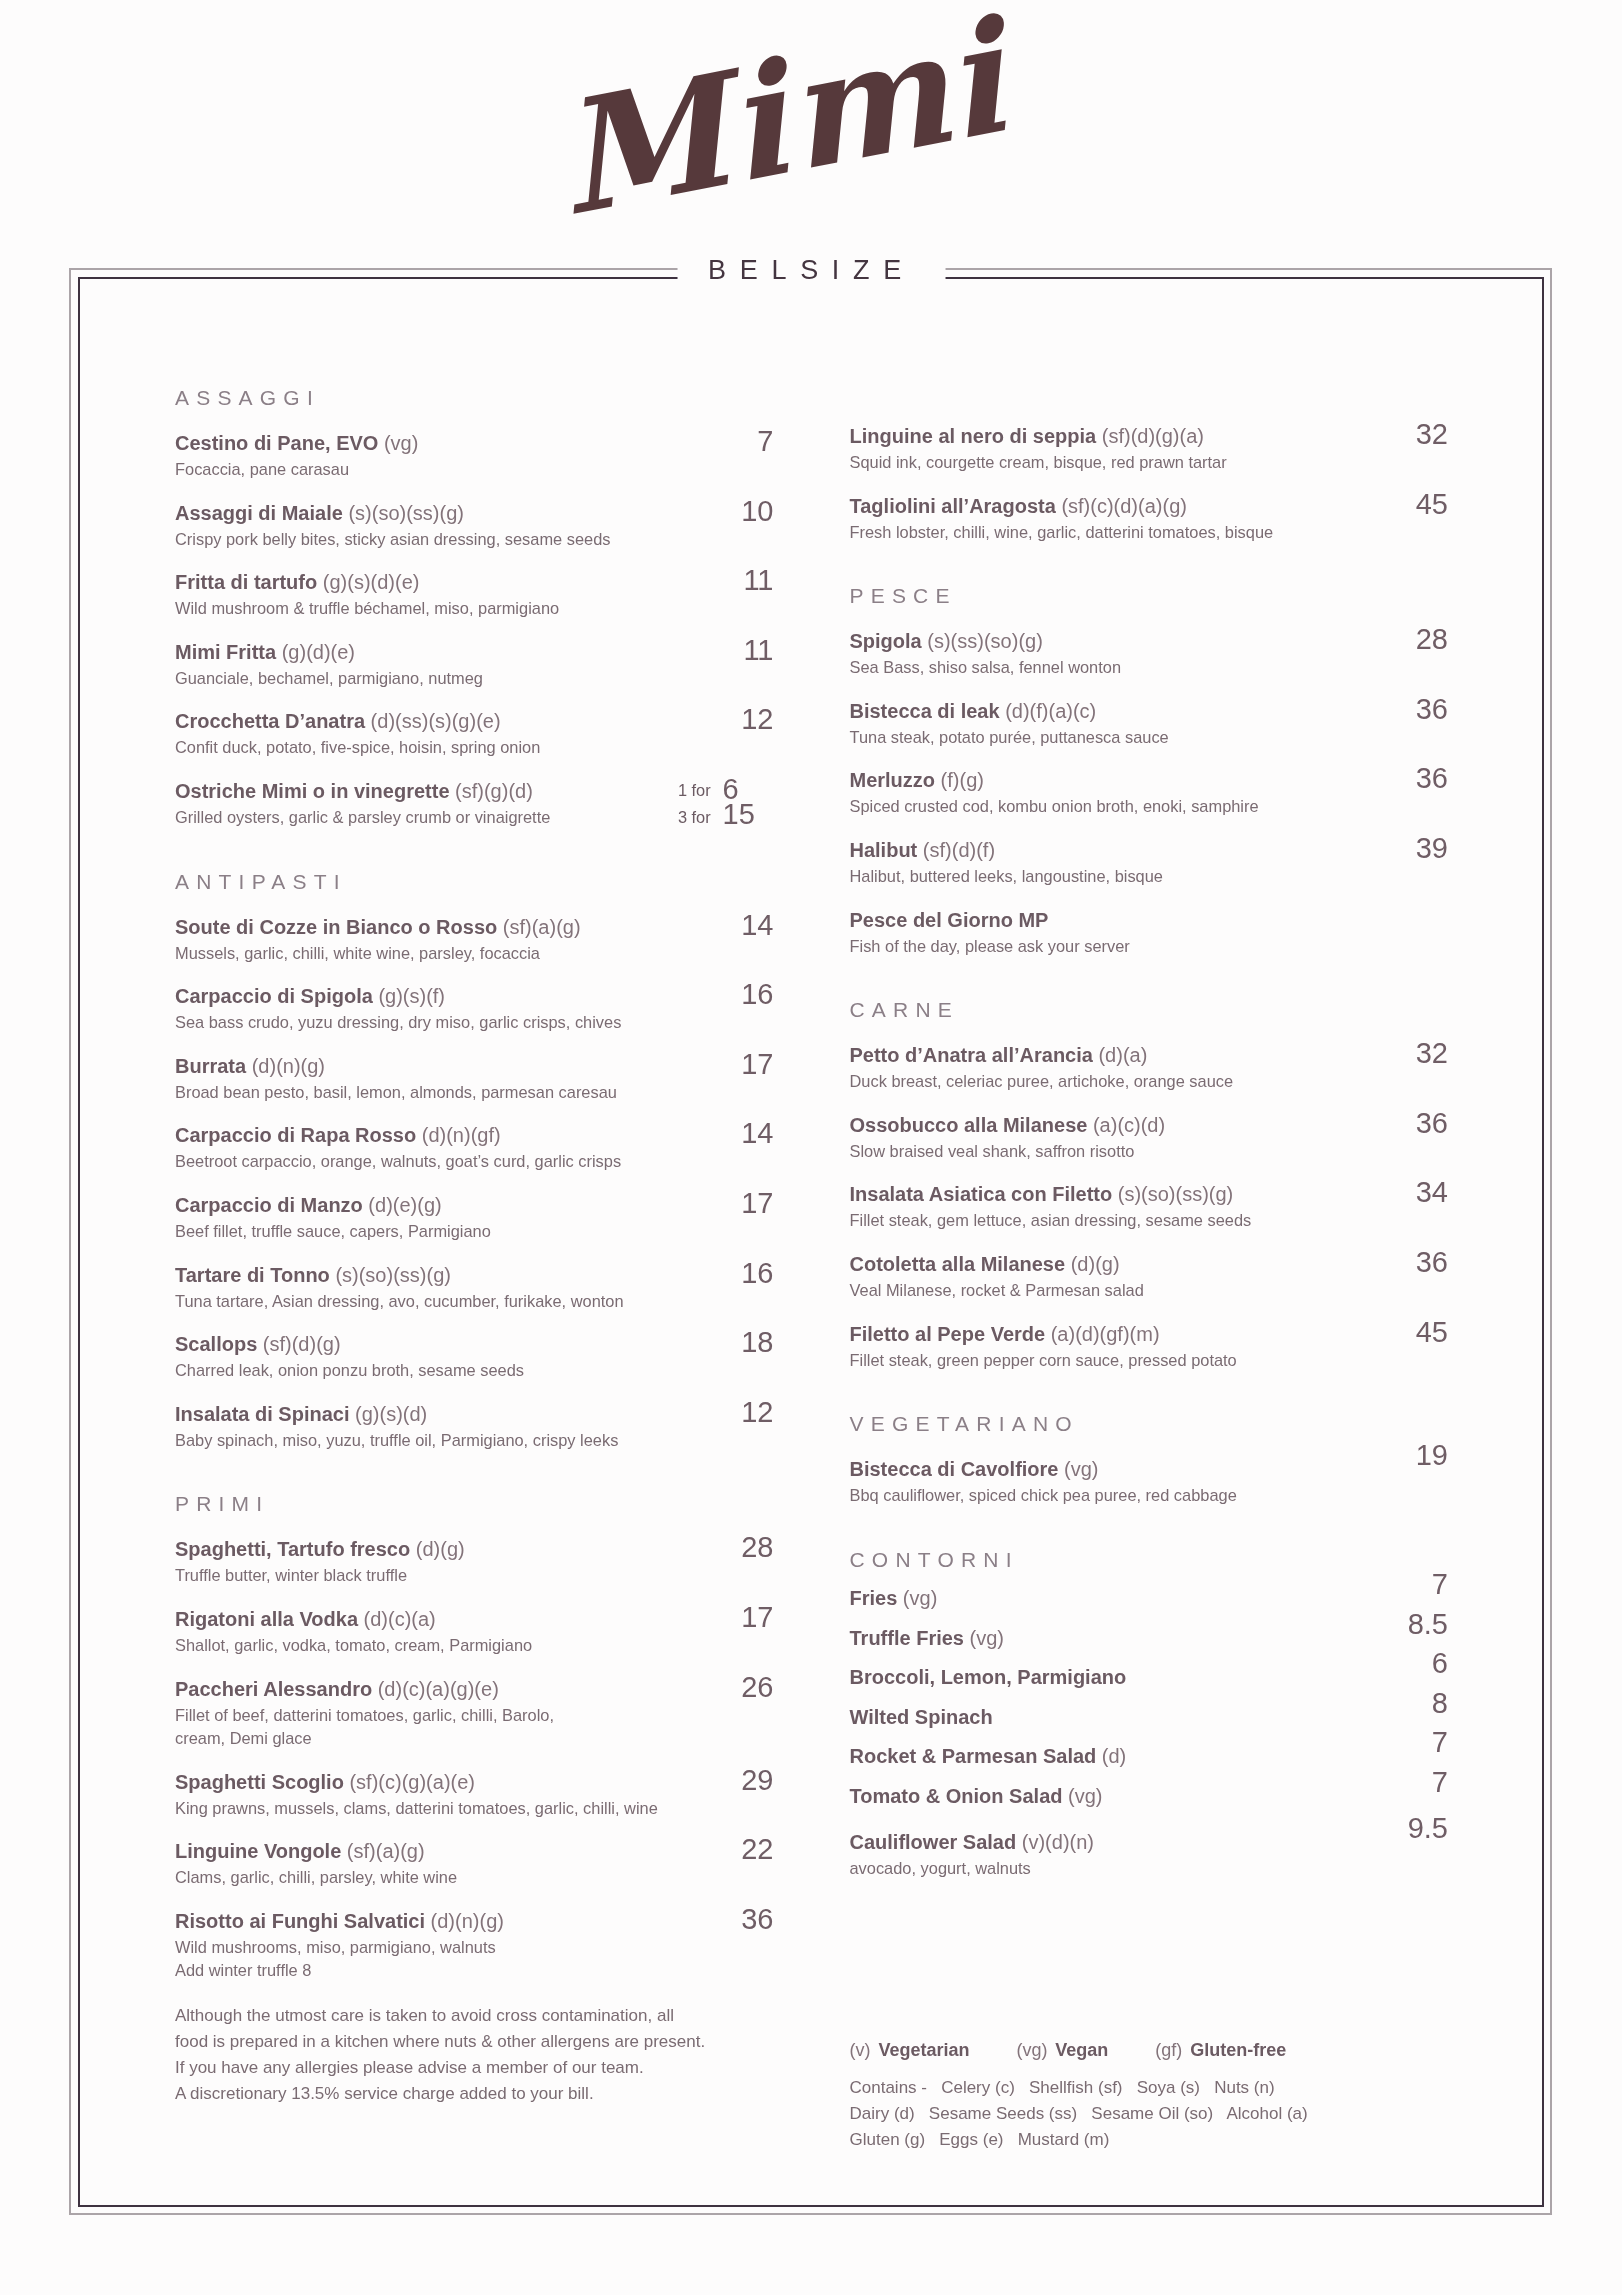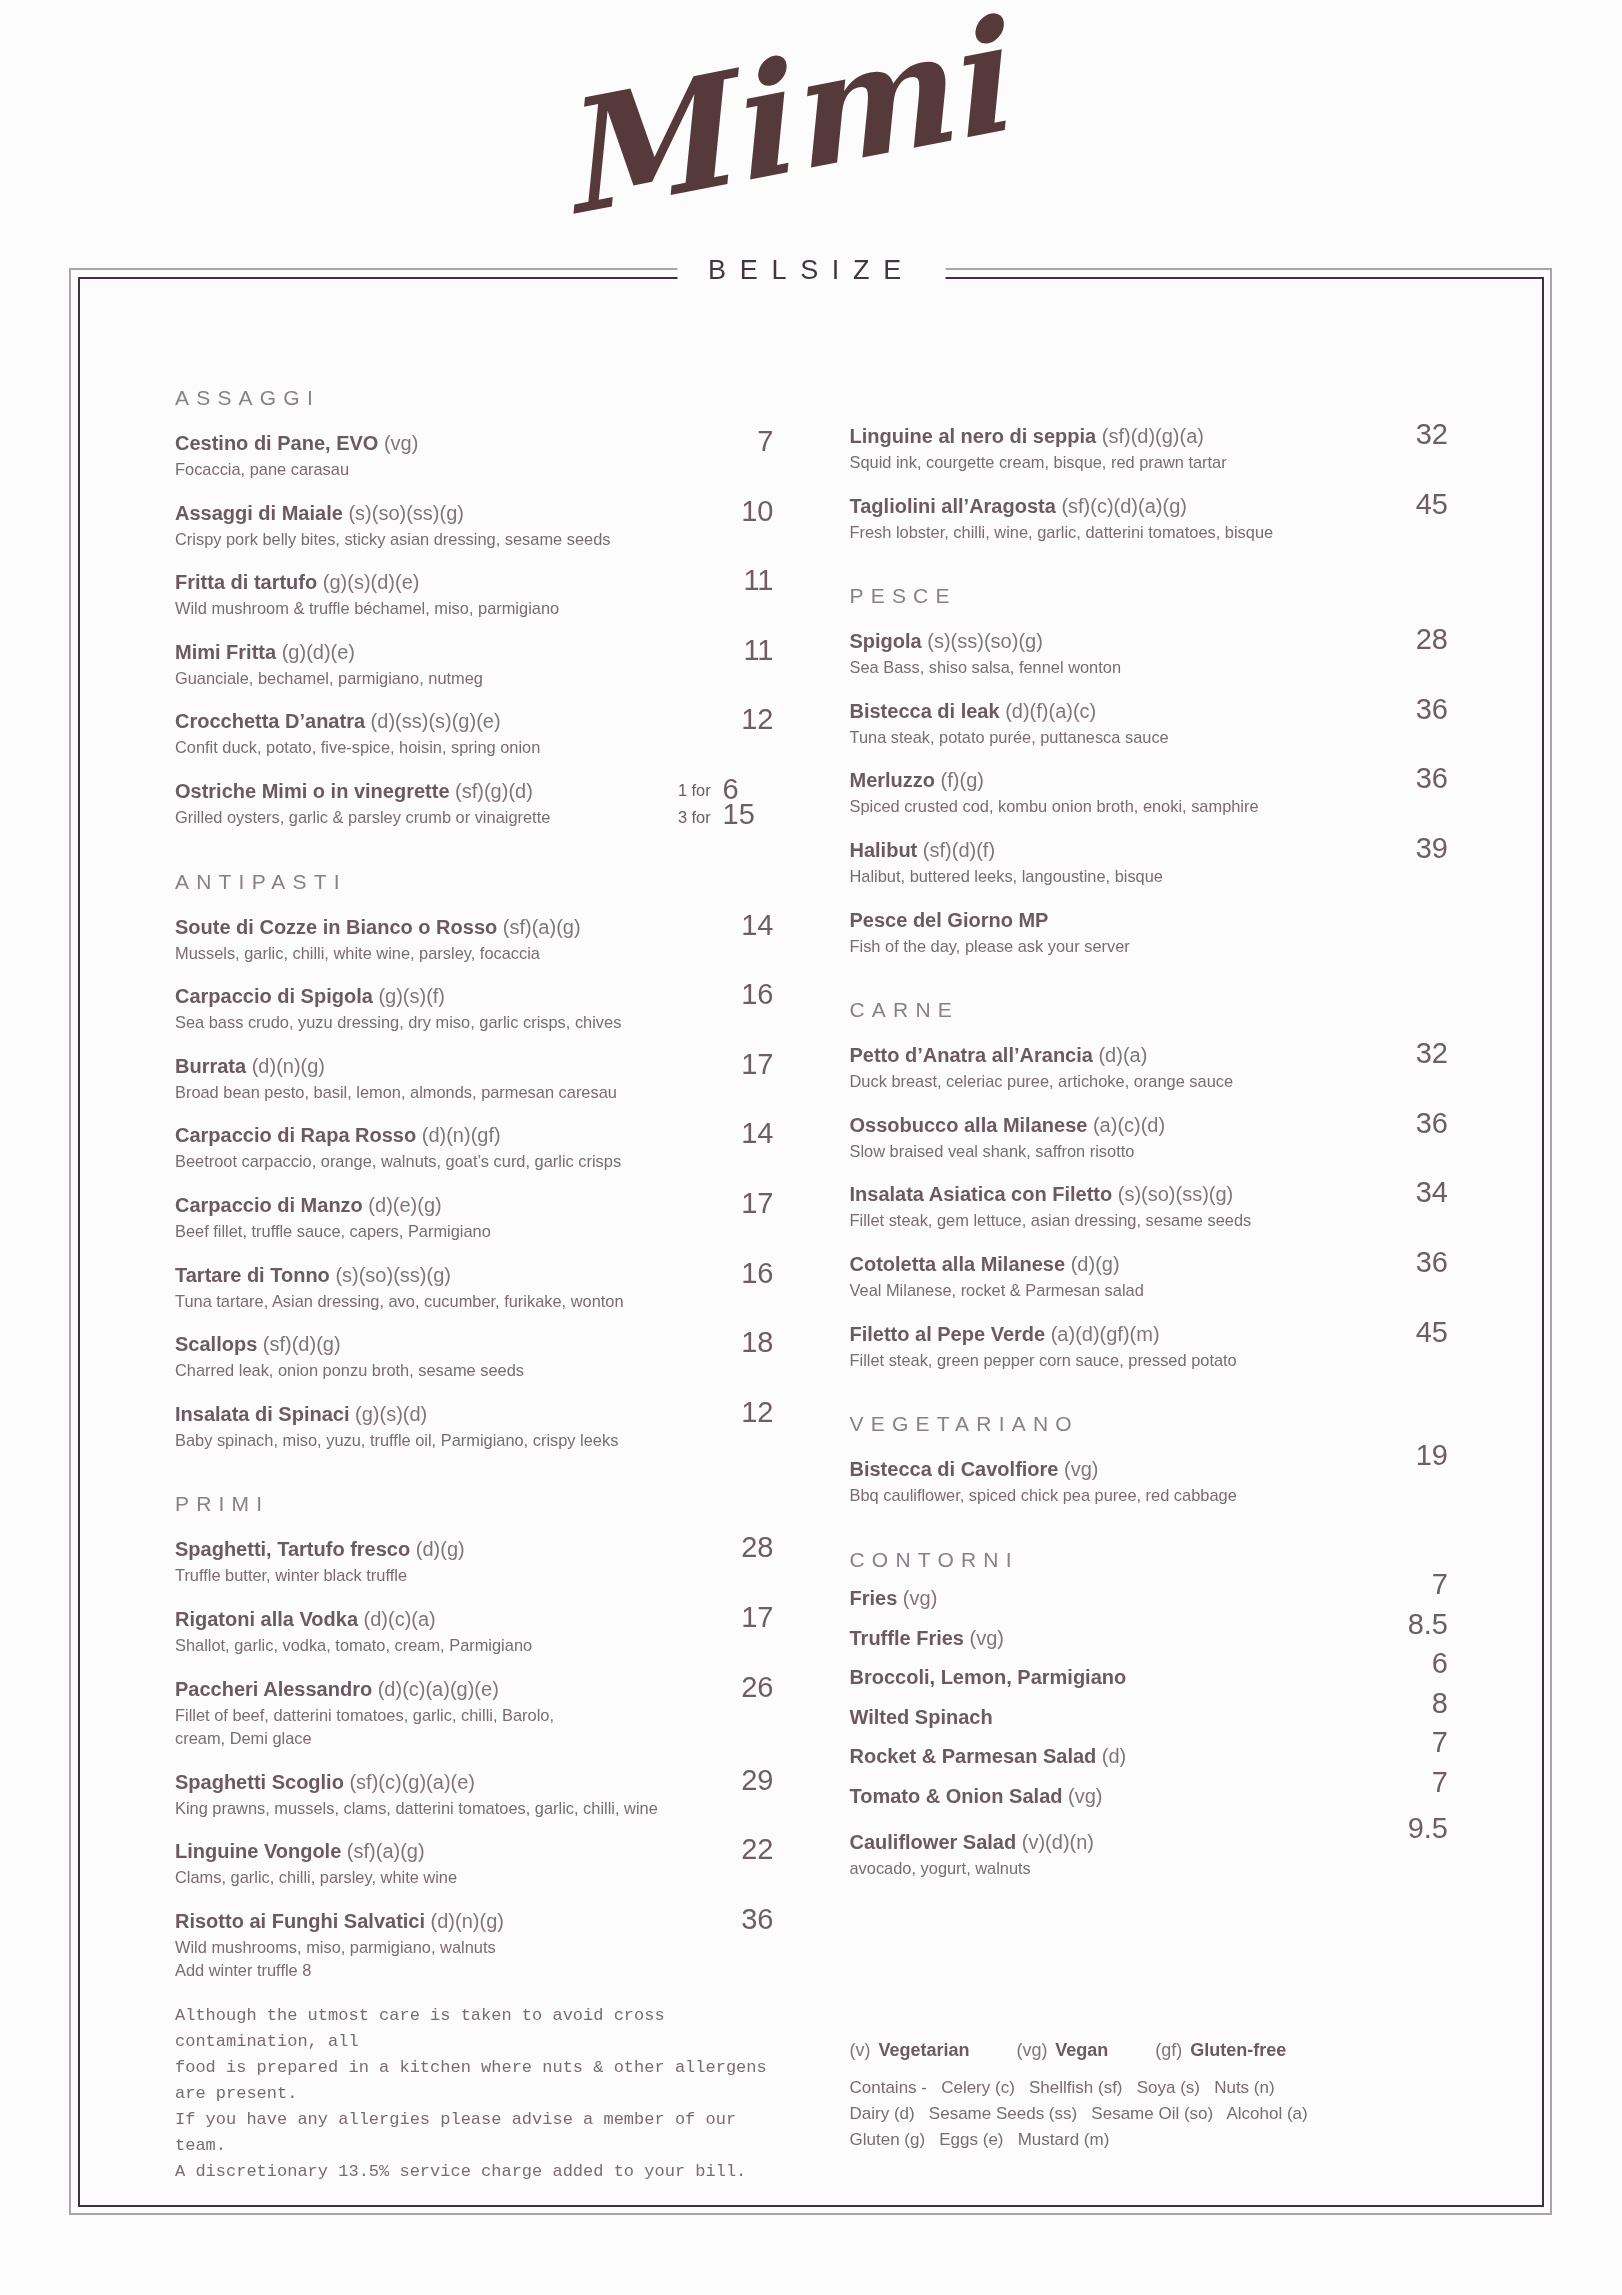--- a/index.html
+++ b/index.html
@@ -99,21 +99,21 @@
   .price.fixed{min-width:51px;text-align:left;}
   .price.raised{transform:translateY(-14.4px);}
   .descrow .qual{line-height:23.6px;}
   .descrow .price{line-height:23.6px;transform:translateY(-2.6px);}
   .idesc{
     flex:1;
     font-size:16.4px;line-height:23.6px;
     font-weight:400;color:var(--desc);
   }
   
-  .disclaimer{margin-top:19.6px;font-family:Liberation Mono, monospace;}
+  .disclaimer{margin-top:19.6px;}
   .disclaimer-line{font-size:17px;line-height:26px;color:var(--desc);}
   .legend{margin-top:156px;}
   .legend-main{
     display:flex;gap:47px;
     font-size:18px;line-height:29px;
     font-weight:700;color:var(--name);
     flex-wrap:wrap;
   }
   .legend-main .codes{font-weight:400;color:var(--codes);margin-right:7.9px;}
   .legend-contains{margin-top:9.2px;}

